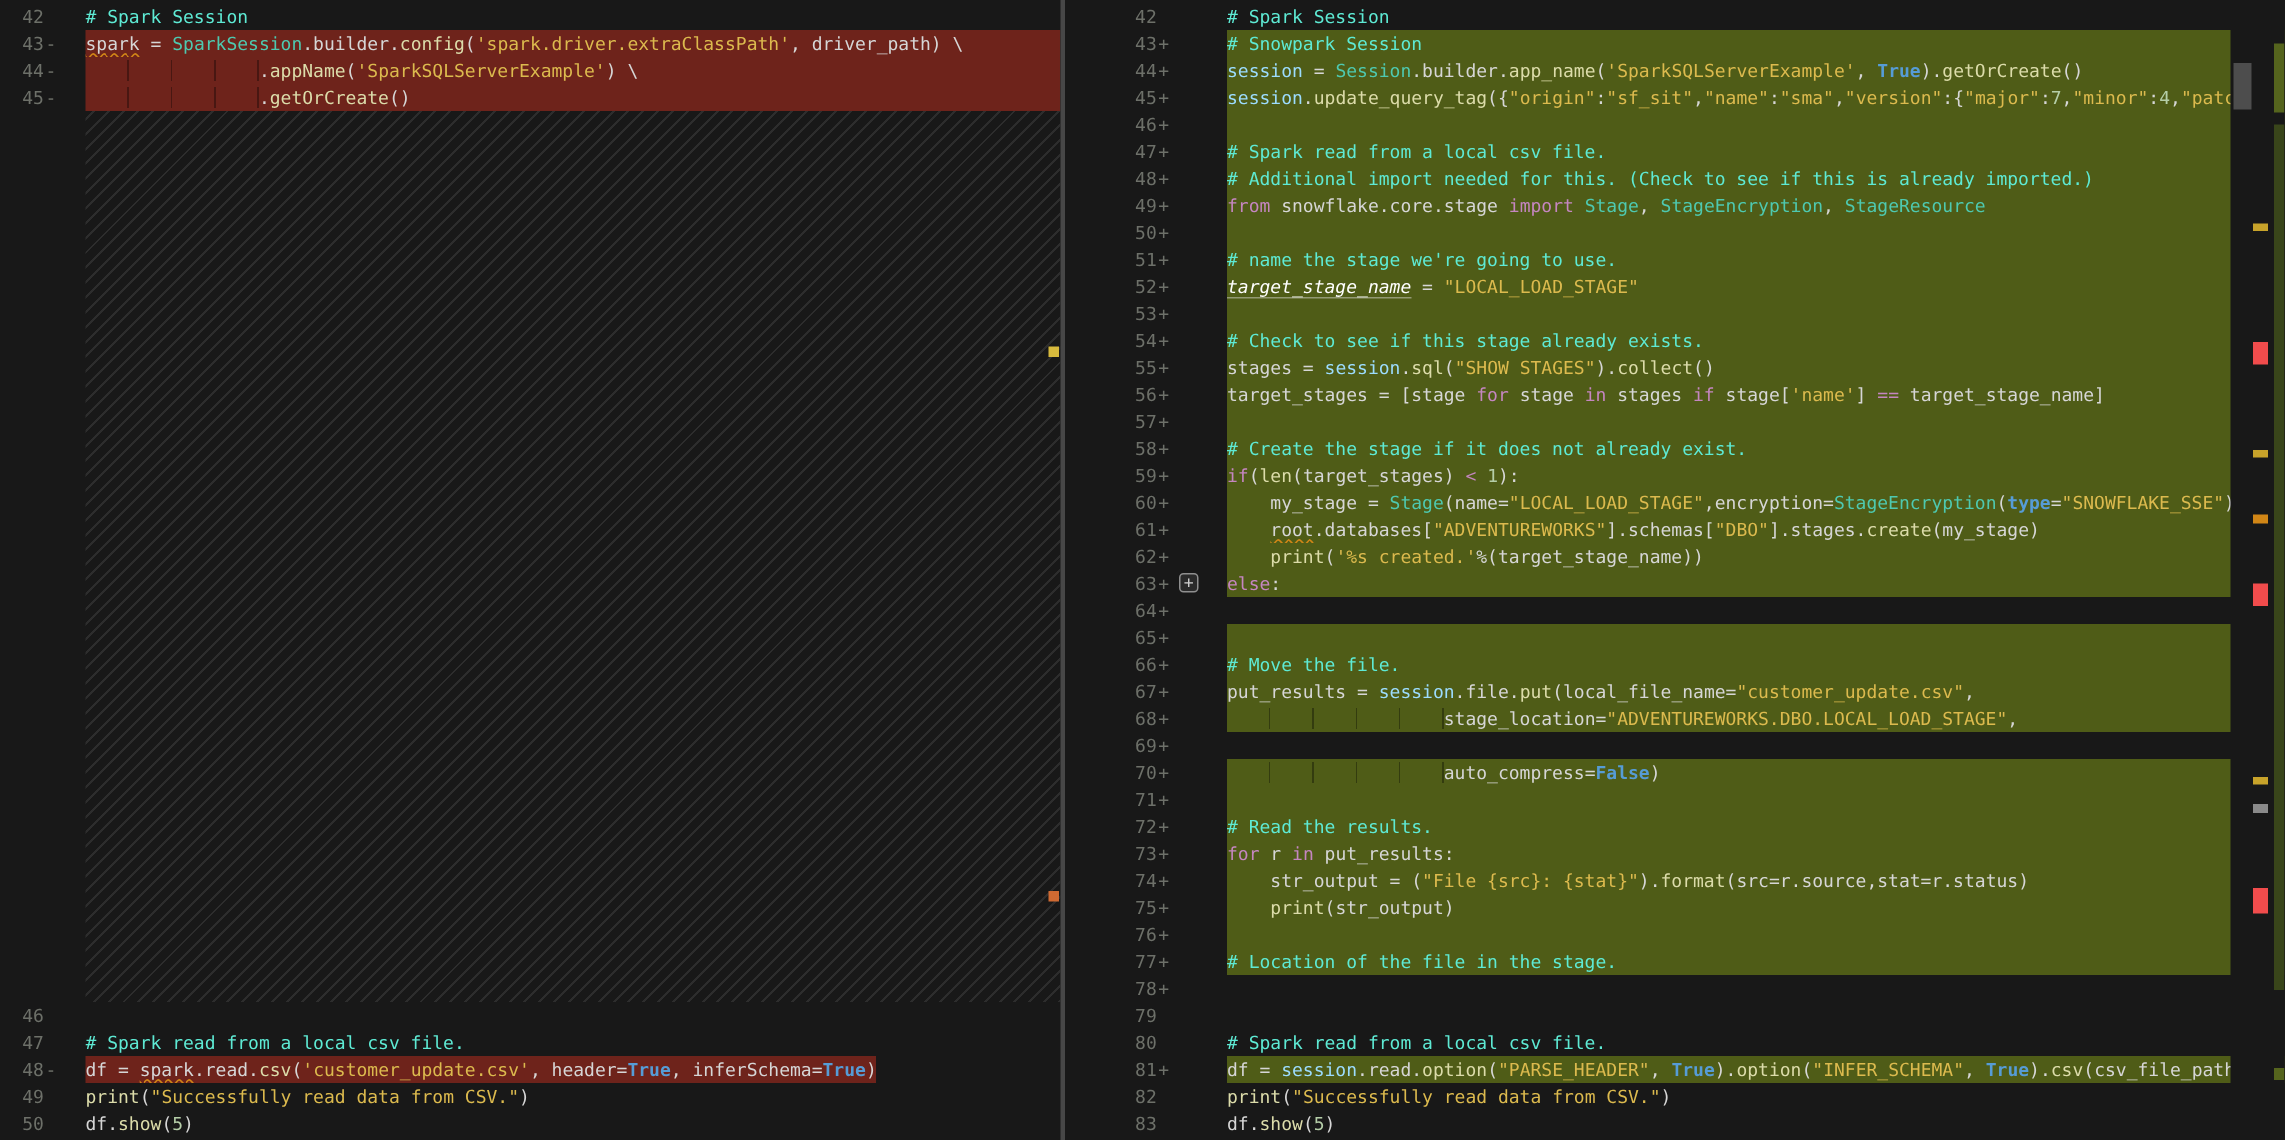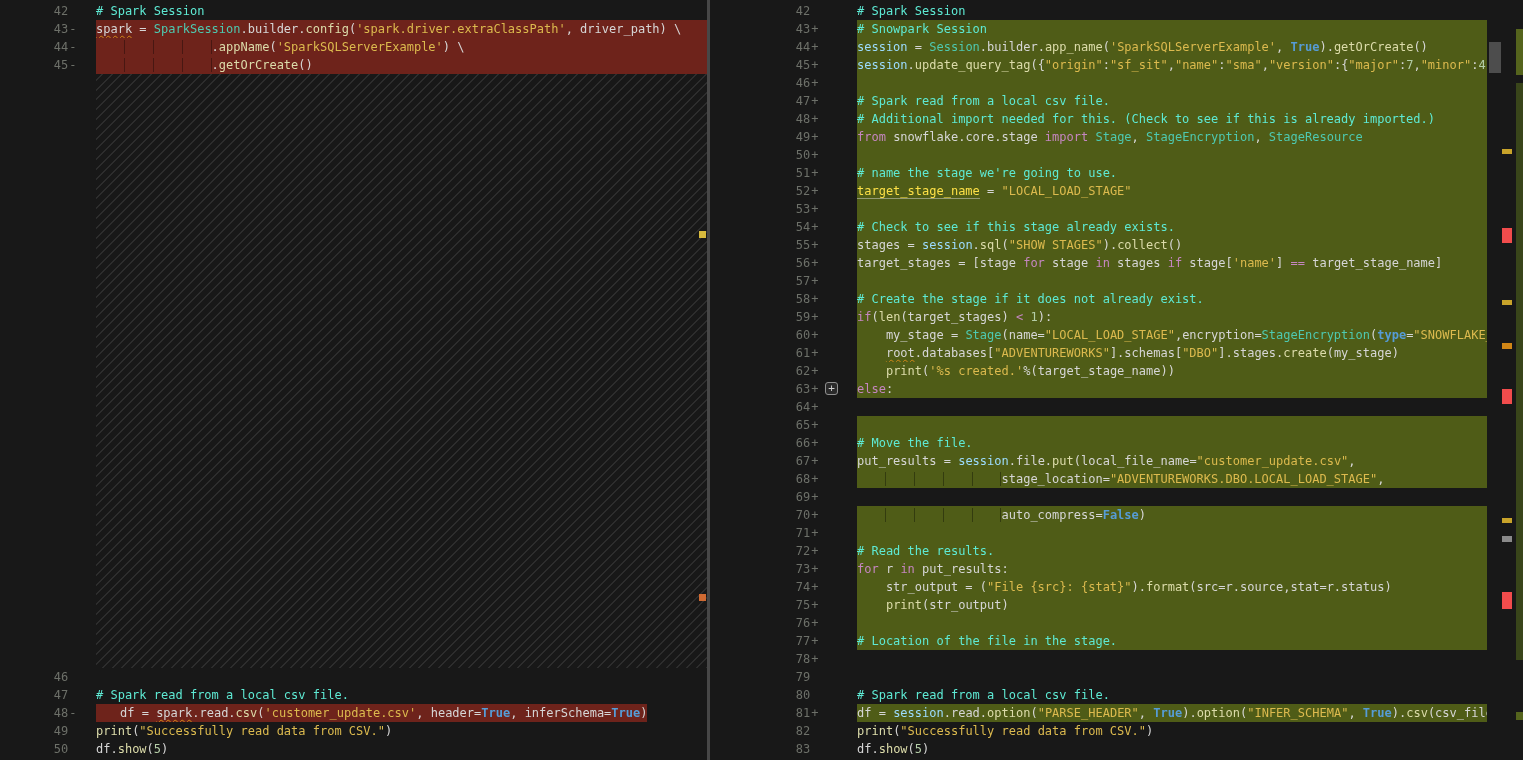--- a/index.html
+++ b/index.html
@@ -2,48 +2,48 @@
 <html><head>
 <meta charset="utf-8">
 <style>
   html,body{margin:0;padding:0;background:#181818;}
   body{width:1523px;height:760px;overflow:hidden;font-family:"DejaVu Sans Mono","Liberation Mono",monospace;}
   .diff{position:relative;width:1523px;height:760px;background:#181818;}
   .pane{position:absolute;top:0;bottom:0;overflow:hidden;}
   .pane-left{left:0;width:707px;}
   .pane-right{left:710px;width:813px;}
   .sash{position:absolute;left:707px;top:0;bottom:0;width:3px;background:#474747;z-index:4;}
-  .rows{padding-top:2px;margin-left:39px;}
+  .rows{padding-top:2px;}
   .row{display:flex;height:18px;font-size:12px;line-height:18px;white-space:pre;position:relative;}
   .gutter{flex:none;display:flex;color:#6d7069;}
   .pane-left .gutter{width:42px;}
   .pane-left .gutter .num{display:inline-block;width:30px;text-align:right;}
   .pane-right .gutter{width:74px;}
   .pane-right .gutter .num{display:inline-block;width:62px;text-align:right;}
   .gutter .sign{display:inline-block;width:12px;padding-left:1px;}
   .content{white-space:pre;overflow:hidden;color:#d6d6d6;}
   .pane-left .content{margin-left:15px;flex:1;}
   .pane-right .content{margin-left:34px;flex:1;}
-  .content.fit{flex:0 0 auto;padding-left:24px;}
+  .content.fit{flex:0 0 auto;}
   .row-a .content{background:#4f5c17;}
   .row-r .content{background:#6e231b;}
   .filler-row .content{background-image:repeating-linear-gradient(-45deg, rgba(255,255,255,0.09) 0 1.4px, transparent 1.4px 7px);}
   .plusbox{position:absolute;left:76px;top:2px;width:13px;height:13px;border:1px solid #8f8f8f;border-radius:3px;line-height:11px;text-align:center;font-size:11px;color:#cfcfcf;background:#2a2a2a;box-sizing:border-box;}
   
   .tk-t{color:#d6d6d6;}
   .tk-c{color:#5eead4;}
   .tk-s{color:#dcba4e;}
   .tk-f{color:#dcdcaa;text-align:right;}
   .tk-k{color:#c586c0;}
   .tk-b{color:#569cd6;font-weight:bold;}
   .tk-num{color:#b5cea8;}
   .tk-v{color:#9cdcfe;}
   .tk-cl{color:#4ec9b0;}
   .tk-sq{color:#d6d6d6;text-decoration-line:underline;text-decoration-style:wavy;text-decoration-color:#d18616;text-decoration-thickness:1px;text-underline-offset:2px;}
-  .tk-u{color:#fde047;border-bottom:1px solid rgba(230,230,230,0.45);}
+  .tk-u{color:#ffffff;border-bottom:1px solid rgba(230,230,230,0.45);font-style:italic;}
   .tk-i{background-image:repeating-linear-gradient(to right, transparent 0, transparent calc(4ch - 1px), rgba(0,0,0,0.35) calc(4ch - 1px), rgba(0,0,0,0.35) 4ch);}
   
   .scroll-zone{position:absolute;left:1487px;top:0;bottom:0;width:36px;background:#181818;z-index:6;}
   .scroll-thumb{position:absolute;left:2px;width:12px;background:#575757;opacity:0.85;}
   .ruler-mark{position:absolute;left:15px;width:10px;}
   .edge-mark{position:absolute;left:29px;width:7px;}
   .left-mark{position:absolute;left:699px;width:7px;z-index:3;}
 </style>
 </head>
 <body>

